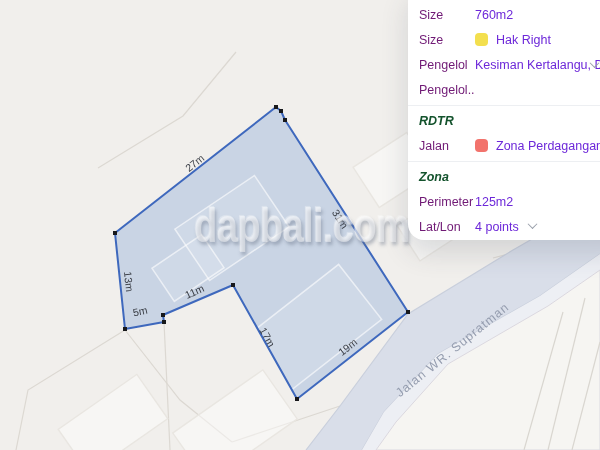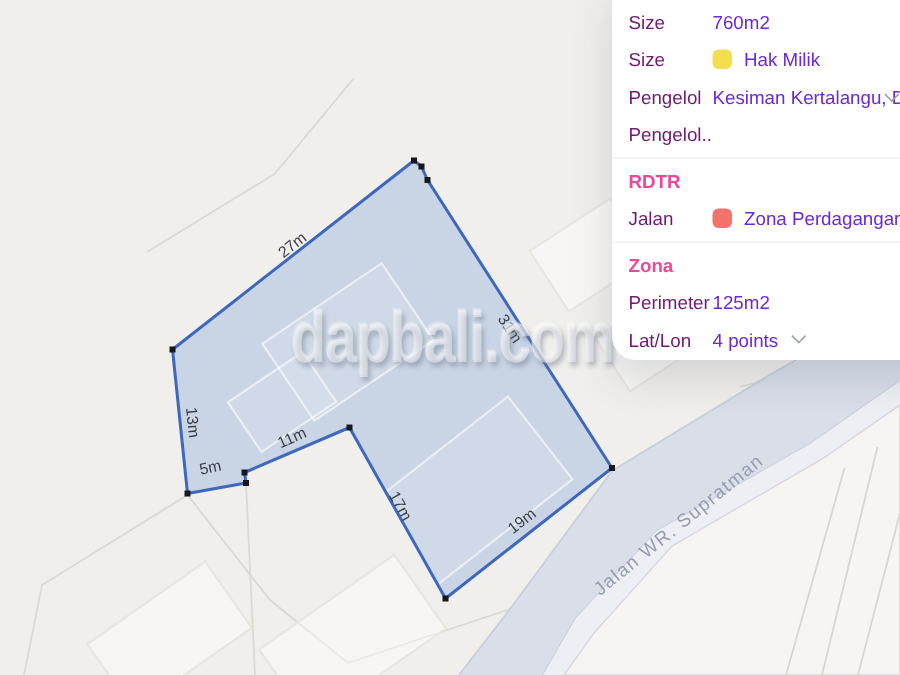--- a/index.html
+++ b/index.html
@@ -20,21 +20,21 @@
   .panel{
     position:absolute; top:-14px; left:408px; width:224px; height:254px; z-index:3;
     background:#ffffff; border-radius:16px;
     box-shadow:0 12px 28px rgba(50,60,80,0.16);
     padding-top:16px; font-size:12.5px; color:#383e4a;
   }
   .prow{display:flex; align-items:center; height:25px; padding-left:11px; position:relative;}
   .hdr-row{height:24px;}
   .plabel{width:56px; flex:none; color:#701a75; white-space:nowrap; overflow:hidden;}
   .pvalue{color:#6d28d9; white-space:nowrap;}
-  .phdr{color:#ec4899; font-weight:700;}
+  .phdr{color:#14532d; font-weight:700;font-style:italic;}
   .divider{height:1px; background:#edeff2; margin:3px 0;}
   .badge{width:13px; height:13px; border-radius:4px; margin-right:8px; flex:none;}
   .chev{
     display:inline-block; width:7px; height:7px;
     border-right:1.6px solid #9aa0ab; border-bottom:1.6px solid #9aa0ab;
     transform:rotate(45deg) translate(-1px,-1px);
   }
   .latlon-chev{margin-left:10px; margin-top:-3px;}
   .addr-caret{position:absolute; right:34px; top:9px;}
 </style>
@@ -131,21 +131,21 @@
   <div class="watermark">dapbali.com</div>
 
   <aside class="panel">
     <div class="prow">
       <span class="plabel">Size</span>
       <span class="pvalue">760m2</span>
     </div>
     <div class="prow">
       <span class="plabel">Size</span>
       <span class="badge" style="background: rgb(243, 223, 78);"></span>
-      <span class="pvalue">Hak Milik</span>
+      <span class="pvalue">Hak Right</span>
     </div>
     <div class="prow">
       <span class="plabel">Pengelol</span>
       <span class="pvalue">Kesiman Kertalangu, De...</span>
       <span class="chev addr-caret"></span>
     </div>
     <div class="prow">
       <span class="plabel">Pengelol...</span>
     </div>
 

